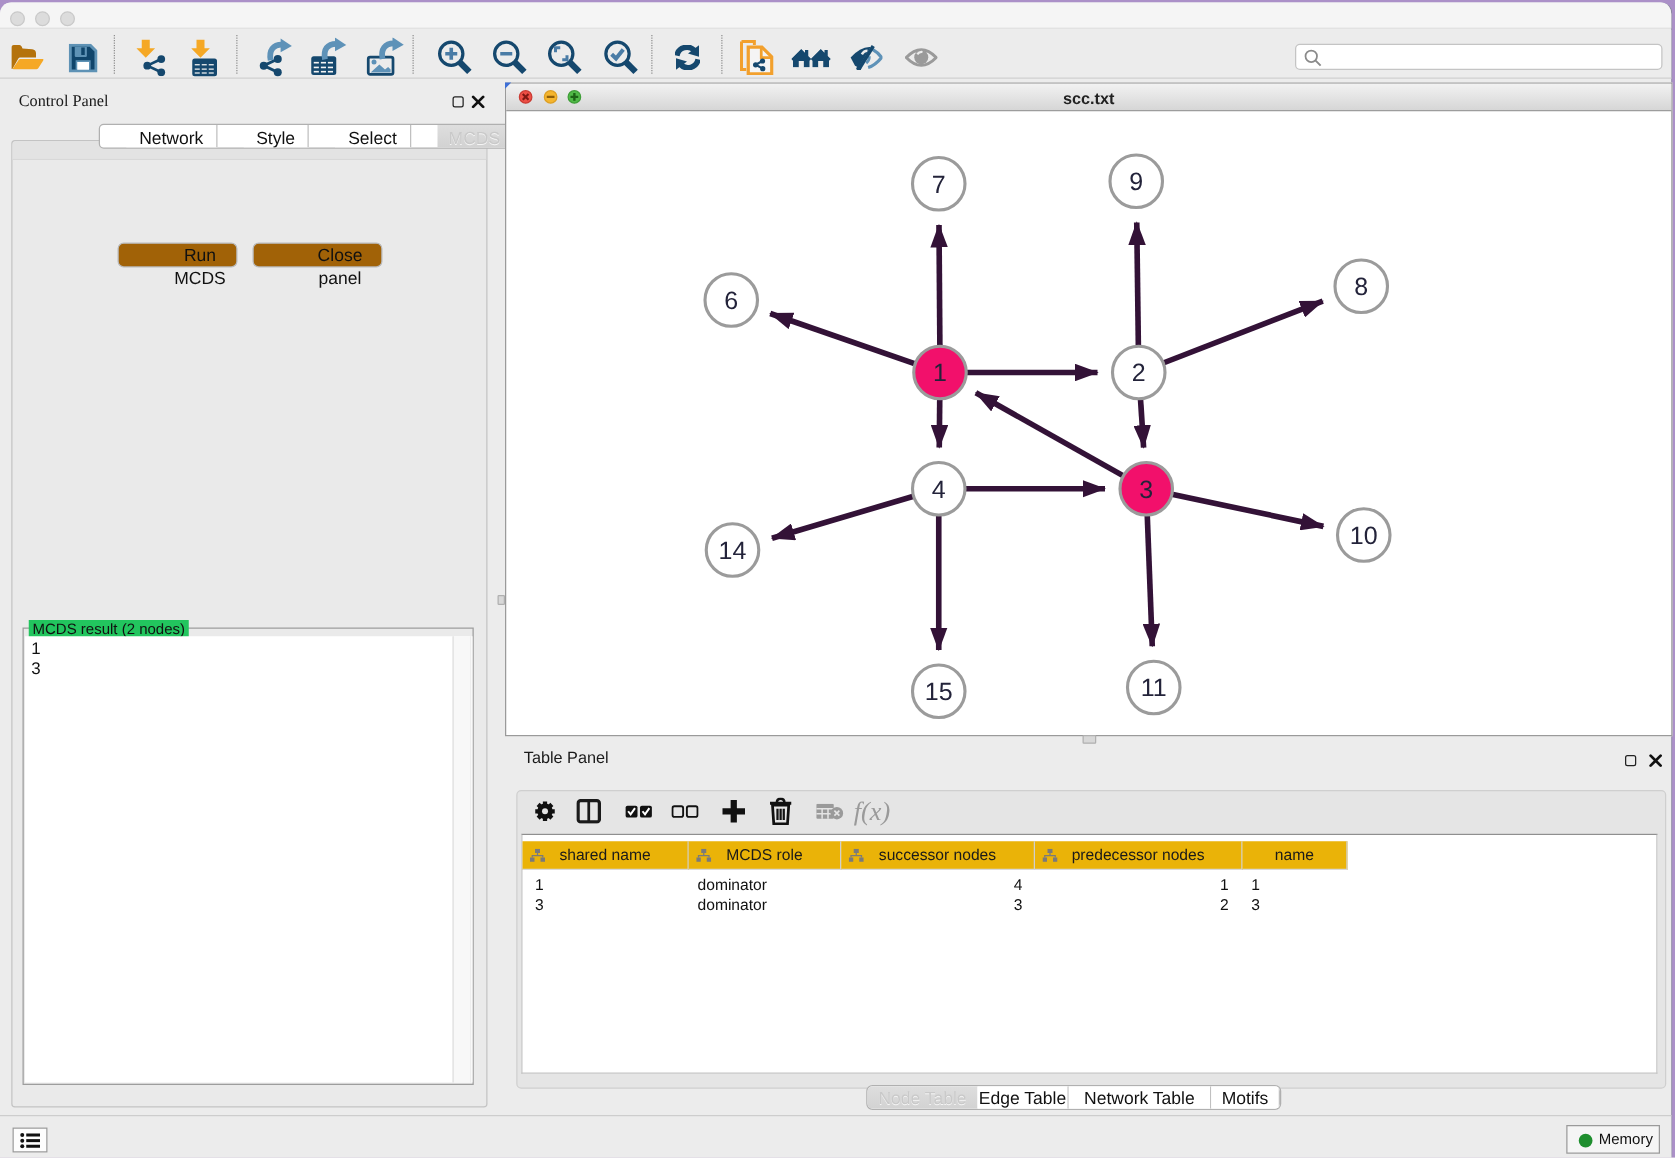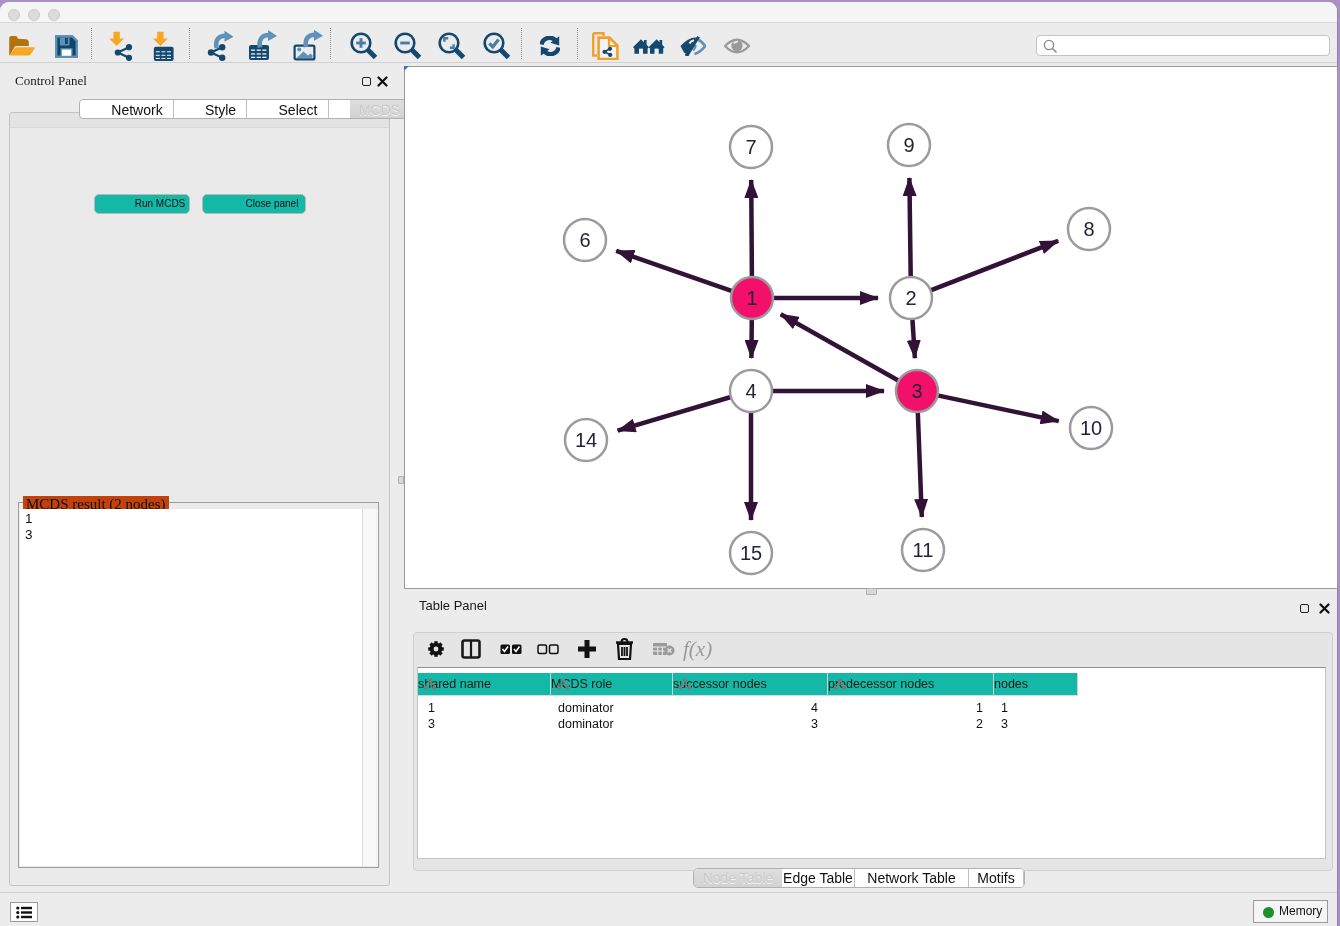--- a/index.html
+++ b/index.html
@@ -31,27 +31,27 @@
   border:1px solid #b0b0b0; border-radius:4px; overflow:hidden; background:#fff; }
 .cptab { font-size:14px; color:#111; padding:1px 0 0 0; text-align:center;
   border-right:1px solid #c0c0c0; background:#fff; line-height:18px;margin-left:21px; }
 .cptab.sel { background:linear-gradient(#dedede,#d2d2d2); color:#c9c9c9;
   border-right:none; text-shadow:0 1px 0 #f5f5f5; }
 #opt-label { position:absolute; left:0; top:138px; width:400px; text-align:center;
   font-size:14.5px; color:#111; }
 #opt-select { position:absolute; left:44px; top:160px; width:311px; height:21px;
   background:#fff; border:1px solid #b9b9b9; border-radius:5px;
   font-size:14.5px; color:#111; line-height:19px; padding-left:14px; }
-.btn { position:absolute; height:20px; background:#14b8a6; border:1px solid #b9b9b9;
-  border-radius:5px; font-size:10px; color:#111; text-align:center; line-height:18px;padding-left:36px; }
+.btn { position:absolute; height:20px; background:#a16207; border:1px solid #b9b9b9;
+  border-radius:5px; font-size:14px; color:#111; text-align:center; line-height:18px;padding-left:36px; }
 
 #mcds-fs { position:absolute; left:18px; top:500px; width:361px; height:366px;
   border:1px solid #9d9d9d; }
-#mcds-legend { position:absolute; left:4px; top:-7px; background:#c2410c;
-  font-size:15px; color:#111; padding:0 3px;font-family:Liberation Serif, serif; }
+#mcds-legend { position:absolute; left:4px; top:-7px; background:#22c55e;
+  font-size:12px; color:#111; padding:0 3px; }
 #mcds-inner { position:absolute; left:1px; top:6px; width:358px; height:357px;
   background:#fff; }
 #mcds-text { position:absolute; left:5px; top:2px; font-size:13.5px; color:#111; line-height:15.6px; }
 #mcds-sb { position:absolute; right:1px; top:0; width:15px; height:100%;
   background:#f8f8f8; border-left:1px solid #dedede; border-right:1px solid #eeeeee; }
 
 #nwin { position:absolute; left:404px; top:64px; width:934px; height:523px;
   background:#fff; border:1px solid #9a9a9a; }
 #nwin-tb { position:absolute; left:0; top:0; width:100%; height:22px;
   background:linear-gradient(#f2f2f2,#d6d6d6); border-bottom:1px solid #9d9d9d; }
@@ -59,23 +59,23 @@
   font-size:13px; font-weight:bold; color:#222; }
 .traffic { position:absolute; top:5px; width:11px; height:11px; border-radius:50%;
   font-size:9px; line-height:11px; text-align:center; font-weight:bold; }
 
 #tp-title { position:absolute; left:419px; top:596px; font-size:13px; color:#1a1a1a; }
 #tp-box { position:absolute; left:413px; top:630px; width:920px; height:239px;
   background:#e5e5e5; border:1px solid #cfcfcf; border-radius:4px; }
 #tp-toolbar { position:absolute; left:414px; top:630px; width:920px; height:34px; }
 #tp-table { position:absolute; left:417px; top:665px; width:909px; height:192px;
   background:#fff; border:1px solid #c4c4c4; border-top:1px solid #8f8f8f; }
-.th { position:absolute; top:5px; height:23px; background:#14b8a6;
+.th { position:absolute; top:5px; height:23px; background:#eab308;
   border-right:1px solid #cfcfcf; border-bottom:1px solid #d9d9d9; font-size:12.5px;
-  color:#1a1a1a; line-height:22px; }
+  color:#1a1a1a; text-align:center; line-height:22px; }
 .td { position:absolute; font-size:12.5px; color:#111; }
 #tp-tabs { position:absolute; left:693px; top:866px; height:20px; display:flex;
   border:1px solid #b0b0b0; border-radius:5px; overflow:hidden; background:#fff; }
 .tptab { font-size:14px; color:#111; text-align:center; line-height:19px;
   border-right:1px solid #c0c0c0; background:#fff; }
 .tptab.sel { background:linear-gradient(#dedede,#d2d2d2); color:#c9c9c9;
   border-right:none; text-shadow:0 1px 0 #f5f5f5; }
 
 #statusbar { position:absolute; left:0; top:890px; width:100%; height:34px;
   background:#ececec; border-top:1px solid #cdcdcd; }
@@ -252,20 +252,38 @@
   <div id="mcds-fs">
     <div id="mcds-legend">MCDS result (2 nodes)</div>
     <div id="mcds-inner">
       <div id="mcds-text">1<br>3</div>
       <div id="mcds-sb"></div>
     </div>
   </div>
 
   <div id="nwin">
       <div style="position:absolute;left:-1px;top:-1px;width:0;height:0;border-top:5px solid #3d6fd6;border-right:5px solid transparent;z-index:5"></div>
+    <div id="nwin-tb">
+      <div class="traffic" style="left:10px; background:#ee4f45; border:1px solid #ca3b33;">
+          <svg width="11" height="11" viewBox="0 0 11 11" style="position:absolute;left:-1px;top:-1px">
+            <path d="M3.2 3.2 L7.8 7.8 M7.8 3.2 L3.2 7.8" stroke="#801812" stroke-width="1.7"></path>
+          </svg>
+        </div>
+      <div class="traffic" style="left:30px; background:#f5b52e; border:1px solid #dd9f23;">
+          <svg width="11" height="11" viewBox="0 0 11 11" style="position:absolute;left:-1px;top:-1px">
+            <line x1="2.4" y1="5.5" x2="8.6" y2="5.5" stroke="#8f5e08" stroke-width="1.9"></line>
+          </svg>
+        </div>
+      <div class="traffic" style="left:49px; background:#50ba47; border:1px solid #3f9e38;">
+          <svg width="11" height="11" viewBox="0 0 11 11" style="position:absolute;left:-1px;top:-1px">
+            <path d="M2.4 5.5 L8.6 5.5 M5.5 2.4 L5.5 8.6" stroke="#1c6316" stroke-width="1.9"></path>
+          </svg>
+        </div>
+      <div id="nwin-title">scc.txt</div>
+    </div>
     <svg id="graph" width="932" height="500" style="position:absolute; left:0; top:21px;" font-family="&quot;Liberation Sans&quot;,sans-serif" font-size="20px" fill="#23233a">
       <defs>
         <marker id="arr" markerUnits="userSpaceOnUse" markerWidth="19" markerHeight="14" refX="18" refY="7" orient="auto">
           <path d="M0,0 L19,7 L0,14 z" fill="#331237"></path>
         </marker>
       </defs>
       <g stroke="#331237" stroke-width="4.5" marker-end="url(#arr)">
 <line x1="346.9" y1="189.0" x2="346.2" y2="92.0"></line>
 <line x1="327.2" y1="203.1" x2="211.2" y2="162.8"></line>
 <line x1="368.0" y1="210.0" x2="473.0" y2="210.0"></line>
@@ -392,21 +410,21 @@
 <path d="M6 3.4 L6 5.4 M1.8 7 L1.8 5.4 L10.2 5.4 L10.2 7" stroke="#7a7a7a" stroke-width="1" fill="none"></path>
         </svg>successor nodes</div>
 <div class="th" style="left:410px;width:166px"><svg style="position:absolute;left:6px;top:6px" width="12" height="11" viewBox="0 0 12 11">
 <g fill="#7a7a7a">
             <rect x="4" y="0" width="4" height="3.4"></rect>
             <rect x="0" y="7" width="3.6" height="3.4"></rect>
 <rect x="8.4" y="7" width="3.6" height="3.4"></rect>
           </g>
 <path d="M6 3.4 L6 5.4 M1.8 7 L1.8 5.4 L10.2 5.4 L10.2 7" stroke="#7a7a7a" stroke-width="1" fill="none"></path>
         </svg>predecessor nodes</div>
-<div class="th" style="left:576px;width:84px">nodes</div>
+<div class="th" style="left:576px;width:84px">name</div>
 <div class="td" style="left:10px;top:33px">1</div>
 <div class="td" style="left:140px;top:33px">dominator</div>
 <div class="td" style="left:255px;top:33px;width:145px;text-align:right">4</div>
 <div class="td" style="left:410px;top:33px;width:155px;text-align:right">1</div>
 <div class="td" style="left:583px;top:33px">1</div>
 <div class="td" style="left:10px;top:49px">3</div>
 <div class="td" style="left:140px;top:49px">dominator</div>
 <div class="td" style="left:255px;top:49px;width:145px;text-align:right">3</div>
 <div class="td" style="left:410px;top:49px;width:155px;text-align:right">2</div>
 <div class="td" style="left:583px;top:49px">3</div>

